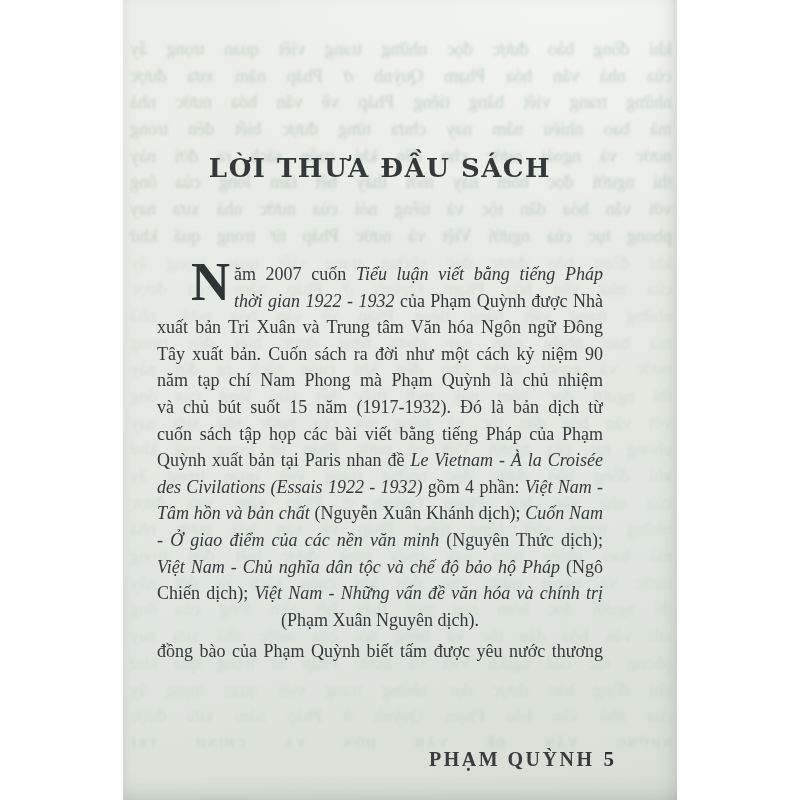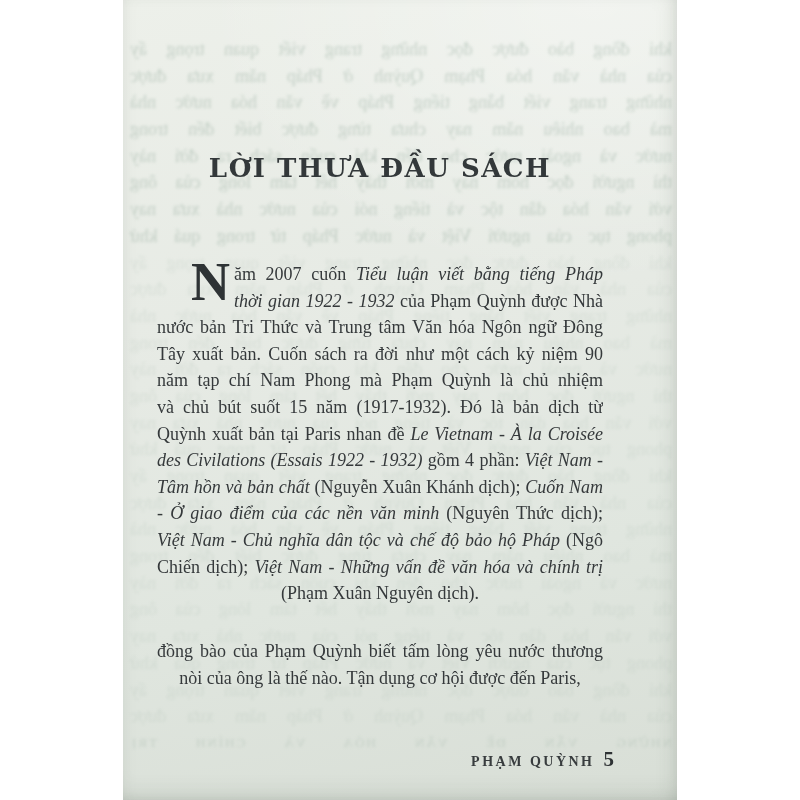--- a/index.html
+++ b/index.html
@@ -51,21 +51,21 @@
   .bodyline.dc{padding-left:77px;}
   .bodyline.ind{text-indent:42px;}
   .it{font-style:italic;}
   .dropcap{
     position:absolute;left:68px;top:255px;
     font-family:"Liberation Serif",serif;font-weight:700;font-size:54px;line-height:1;
     color:#2e3335;
   }
   
   .footer{position:absolute;top:747px;left:34px;width:457px;text-align:right;color:#383c3e;}
-  .footer .author{font-weight:700;font-size:14px;letter-spacing:2.5px;}
+  .footer .author{font-weight:700;font-size:20px;letter-spacing:2.5px;}
   .footer .num{font-weight:700;font-size:21px;margin-left:9px;color:#2e3234;}
 </style>
 </head>
 <body>
 
 <div class="photo">
   <div class="page">
 
     <div class="ghost" id="ghost-layer">
         <div class="gline g-strong">khi đồng bào được đọc những trang viết quan trọng ấy</div>
@@ -97,35 +97,35 @@
         <div class="gline g-weak g-caps">NHỮNG VẤN ĐỀ VĂN HÓA VÀ CHÍNH TRỊ</div>
       </div>
 
     <div class="title">LỜI THƯA ĐẦU SÁCH</div>
 
     <div class="dropcap">N</div>
 
     <div class="para para1" id="para1">
         <div class="bodyline dc"><span>ăm 2007 cuốn </span><span class="it">Tiểu luận viết bằng tiếng Pháp trong</span></div>
         <div class="bodyline dc"><span class="it">thời gian 1922 - 1932</span><span> của Phạm Quỳnh được Nhà</span></div>
-        <div class="bodyline"><span>nước bản Tri Thức và Trung tâm Văn hóa Ngôn ngữ Đông</span></div>
+        <div class="bodyline"><span>xuất bản Tri Xuân và Trung tâm Văn hóa Ngôn ngữ Đông</span></div>
         <div class="bodyline"><span>Tây xuất bản. Cuốn sách ra đời như một cách kỷ niệm 90</span></div>
         <div class="bodyline"><span>năm tạp chí Nam Phong mà Phạm Quỳnh là chủ nhiệm</span></div>
         <div class="bodyline"><span>và chủ bút suốt 15 năm (1917-1932). Đó là bản dịch từ</span></div>
+        <div class="bodyline"><span>cuốn sách tập họp các bài viết bằng tiếng Pháp của Phạm</span></div>
         <div class="bodyline"><span>Quỳnh xuất bản tại Paris nhan đề </span><span class="it">Le Vietnam - À la Croisée</span></div>
         <div class="bodyline"><span class="it">des Civilations (Essais 1922 - 1932)</span><span> gồm 4 phần: </span><span class="it">Việt Nam -</span></div>
         <div class="bodyline"><span class="it">Tâm hồn và bản chất</span><span> (Nguyễn Xuân Khánh dịch); </span><span class="it">Cuốn Nam</span></div>
         <div class="bodyline"><span class="it">- Ở giao điểm của các nền văn minh</span><span> (Nguyên Thức dịch);</span></div>
         <div class="bodyline"><span class="it">Việt Nam - Chủ nghĩa dân tộc và chế độ bảo hộ Pháp</span><span> (Ngô Văn</span></div>
         <div class="bodyline"><span>Chiến dịch); </span><span class="it">Việt Nam - Những vấn đề văn hóa và chính trị</span></div>
         <div class="bodyline noj"><span>(Phạm Xuân Nguyên dịch).</span></div>
       </div>
     <div class="para para2" id="para2">
-        <div class="bodyline"><span>đồng bào của Phạm Quỳnh biết tấm lòng yêu nước thương</span></div>
-        <div class="bodyline noj"><span>nòi của ông là thế nào. Tận dụng cơ hội được đến Paris,</span></div>
+        <div class="bodyline"><span>đồng bào của Phạm Quỳnh biết tấm được yêu nước thương</span></div>
       </div>
 
     <div class="footer">
       <span class="author">PHẠM QUỲNH</span><span class="num">5</span>
     </div>
 
   </div>
 </div>
 
 </body></html>

